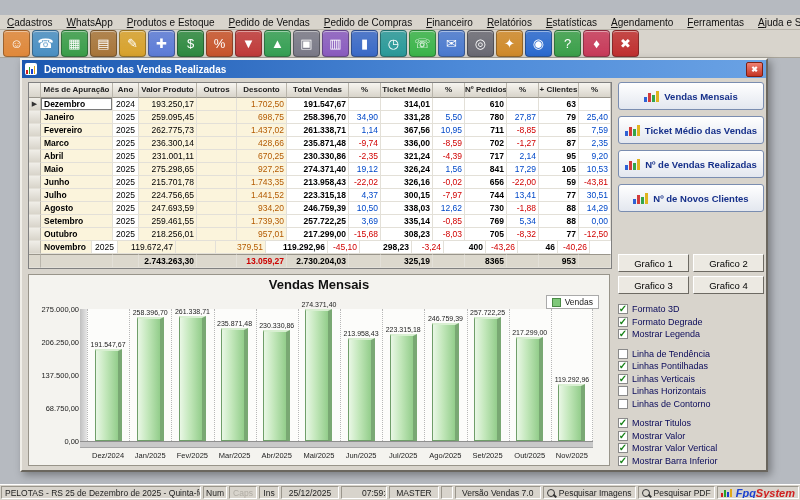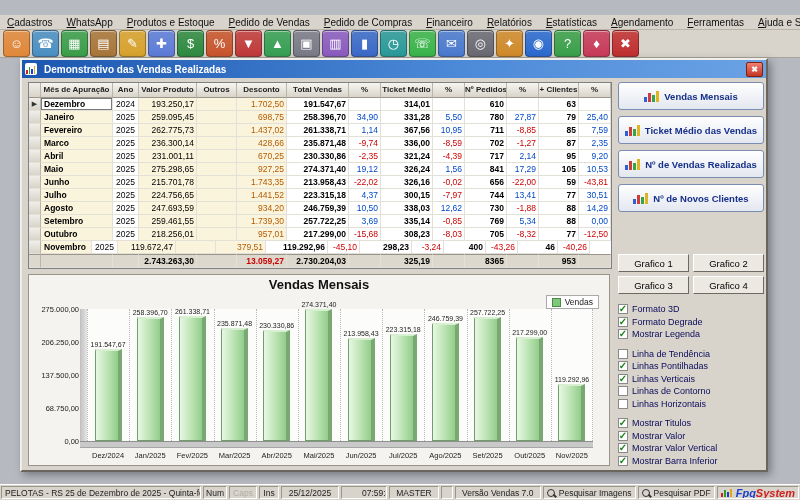--- a/index.html
+++ b/index.html
@@ -459,25 +459,25 @@
               <div class="cb-row">
                 <span class="cb-box checked">✓</span>
                 <span class="cb-label">Linhas Pontilhadas</span>
               </div>
               <div class="cb-row">
                 <span class="cb-box checked">✓</span>
                 <span class="cb-label">Linhas Verticais</span>
               </div>
               <div class="cb-row">
                 <span class="cb-box"></span>
+                <span class="cb-label">Linhas Horizontais</span>
+              </div>
+              <div class="cb-row">
+                <span class="cb-box"></span>
                 <span class="cb-label">Linhas de Contorno</span>
-              </div>
-              <div class="cb-row">
-                <span class="cb-box"></span>
-                <span class="cb-label">Linhas Horizontais</span>
               </div>
             </div>
             <div class="cb-group">
               <div class="cb-row">
                 <span class="cb-box checked">✓</span>
                 <span class="cb-label">Mostrar Titulos</span>
               </div>
               <div class="cb-row">
                 <span class="cb-box checked">✓</span>
                 <span class="cb-label">Mostrar Valor</span>

